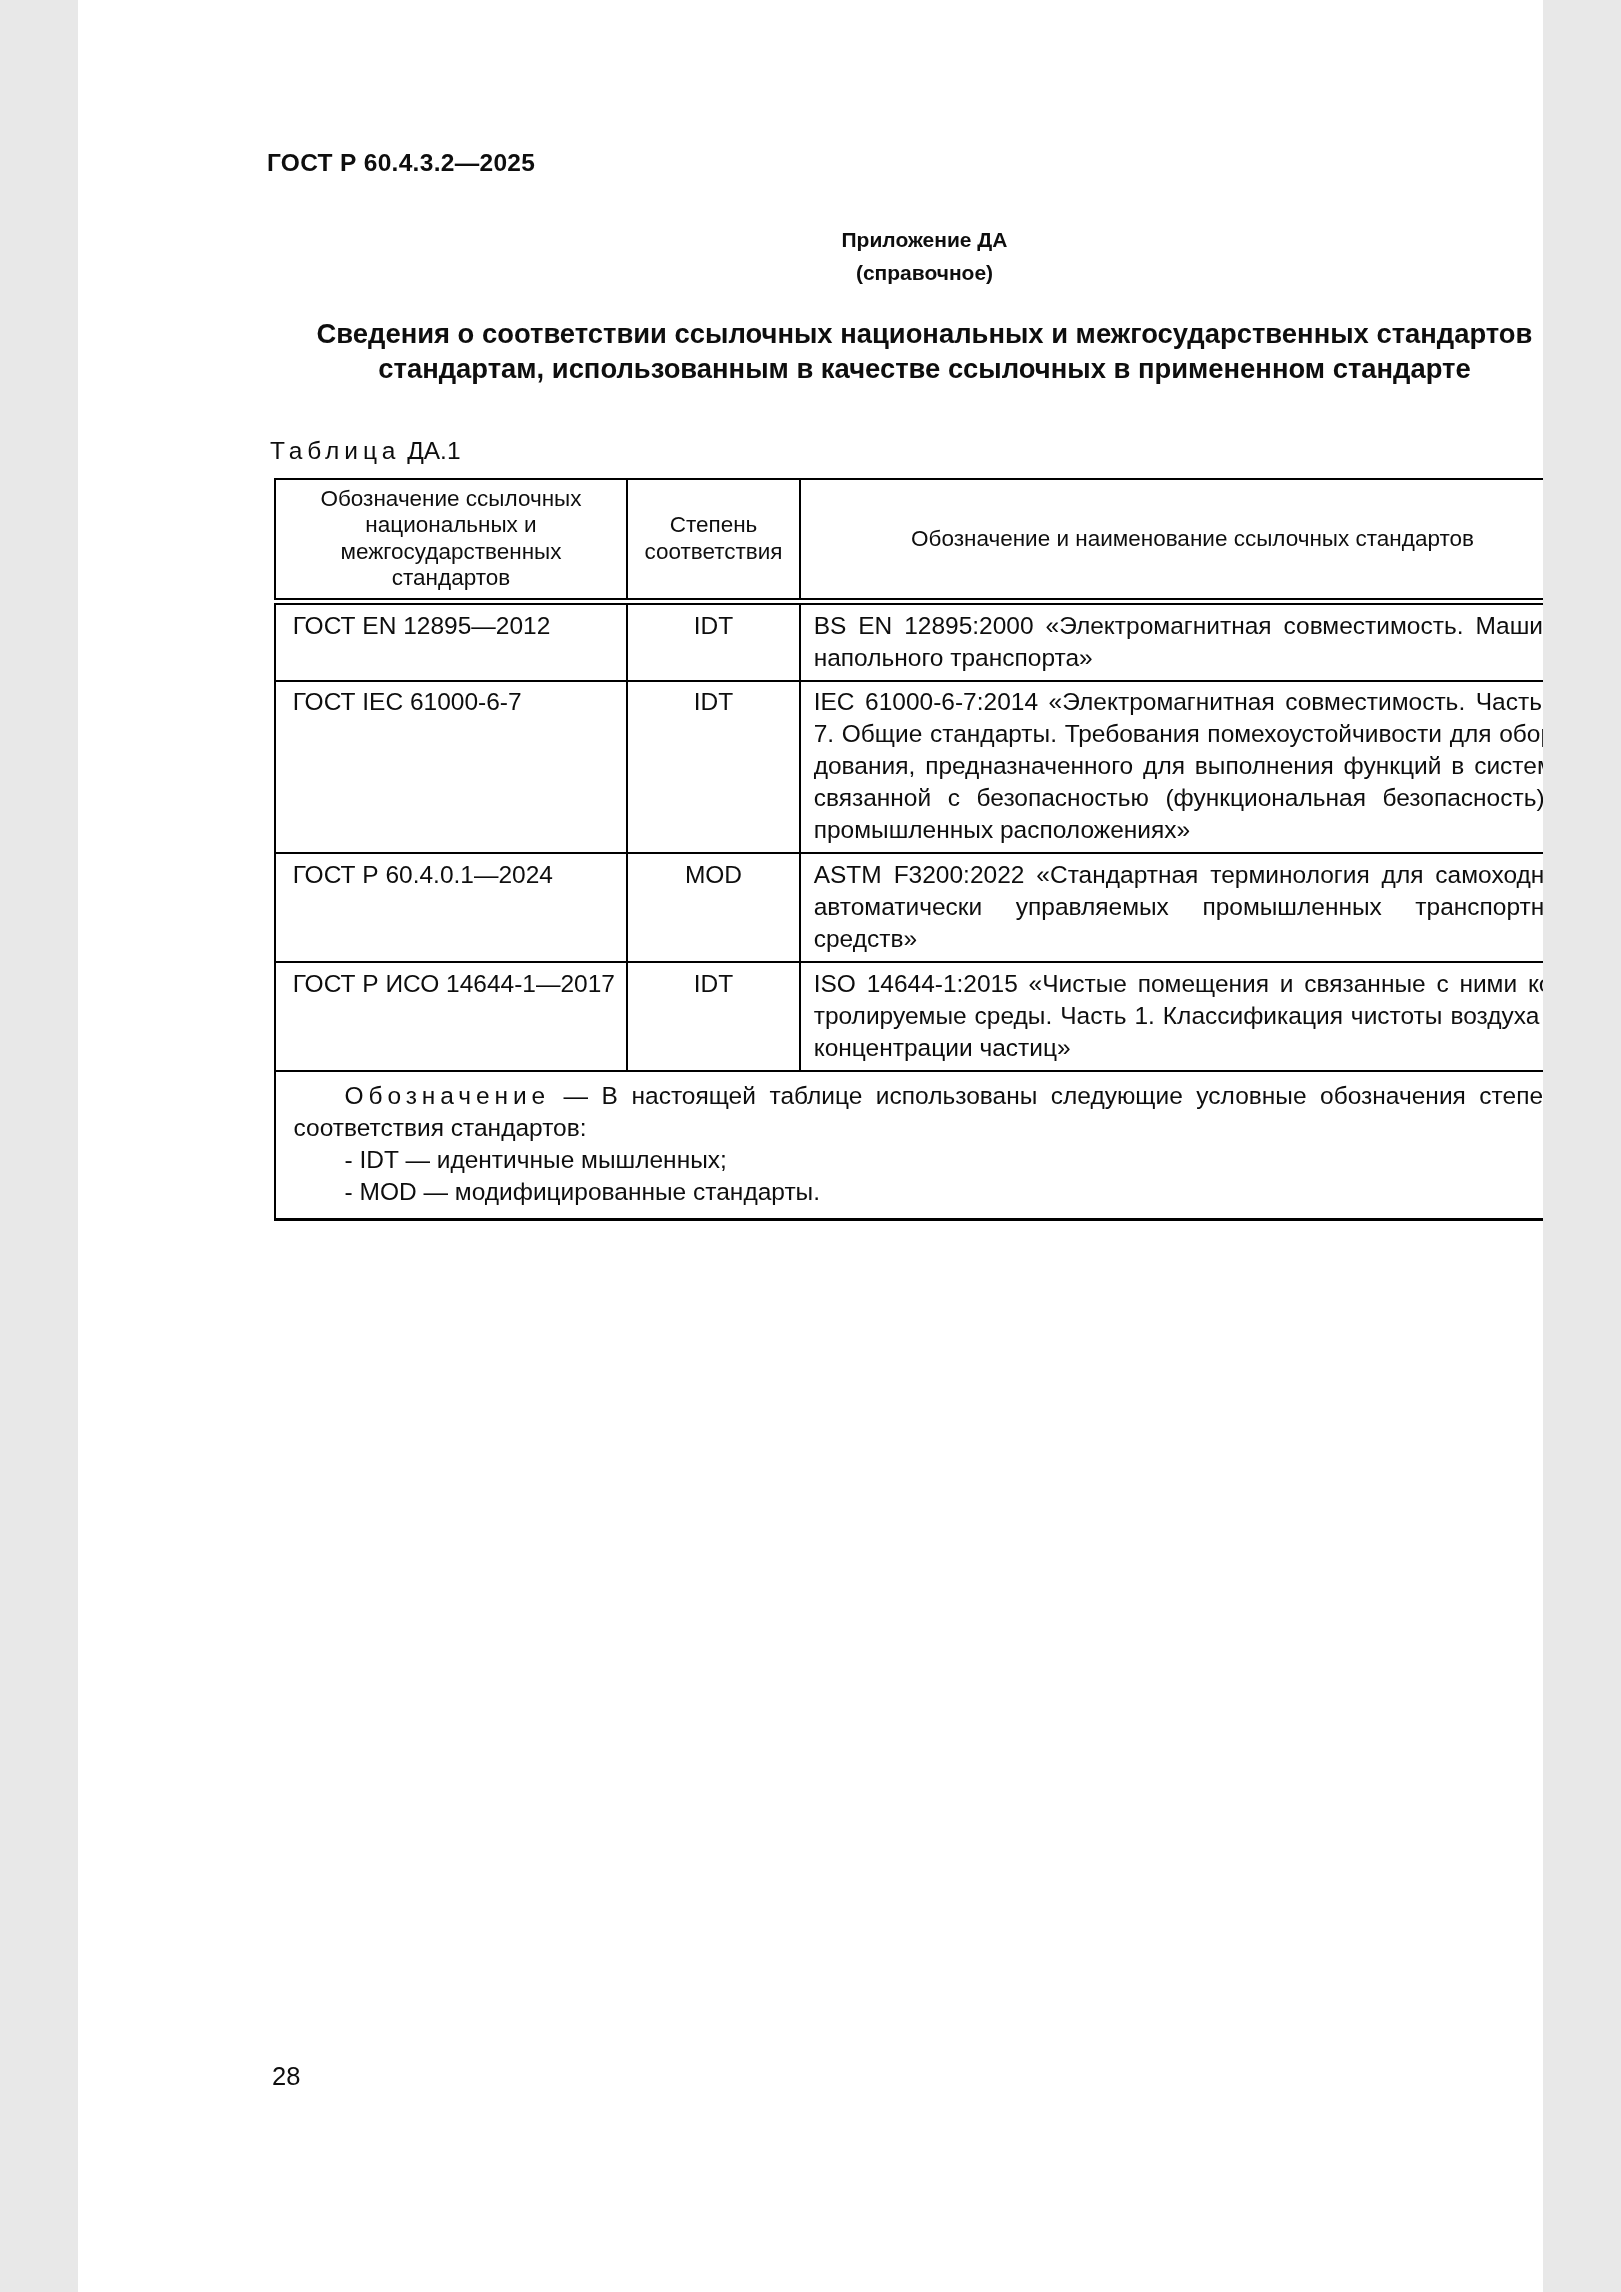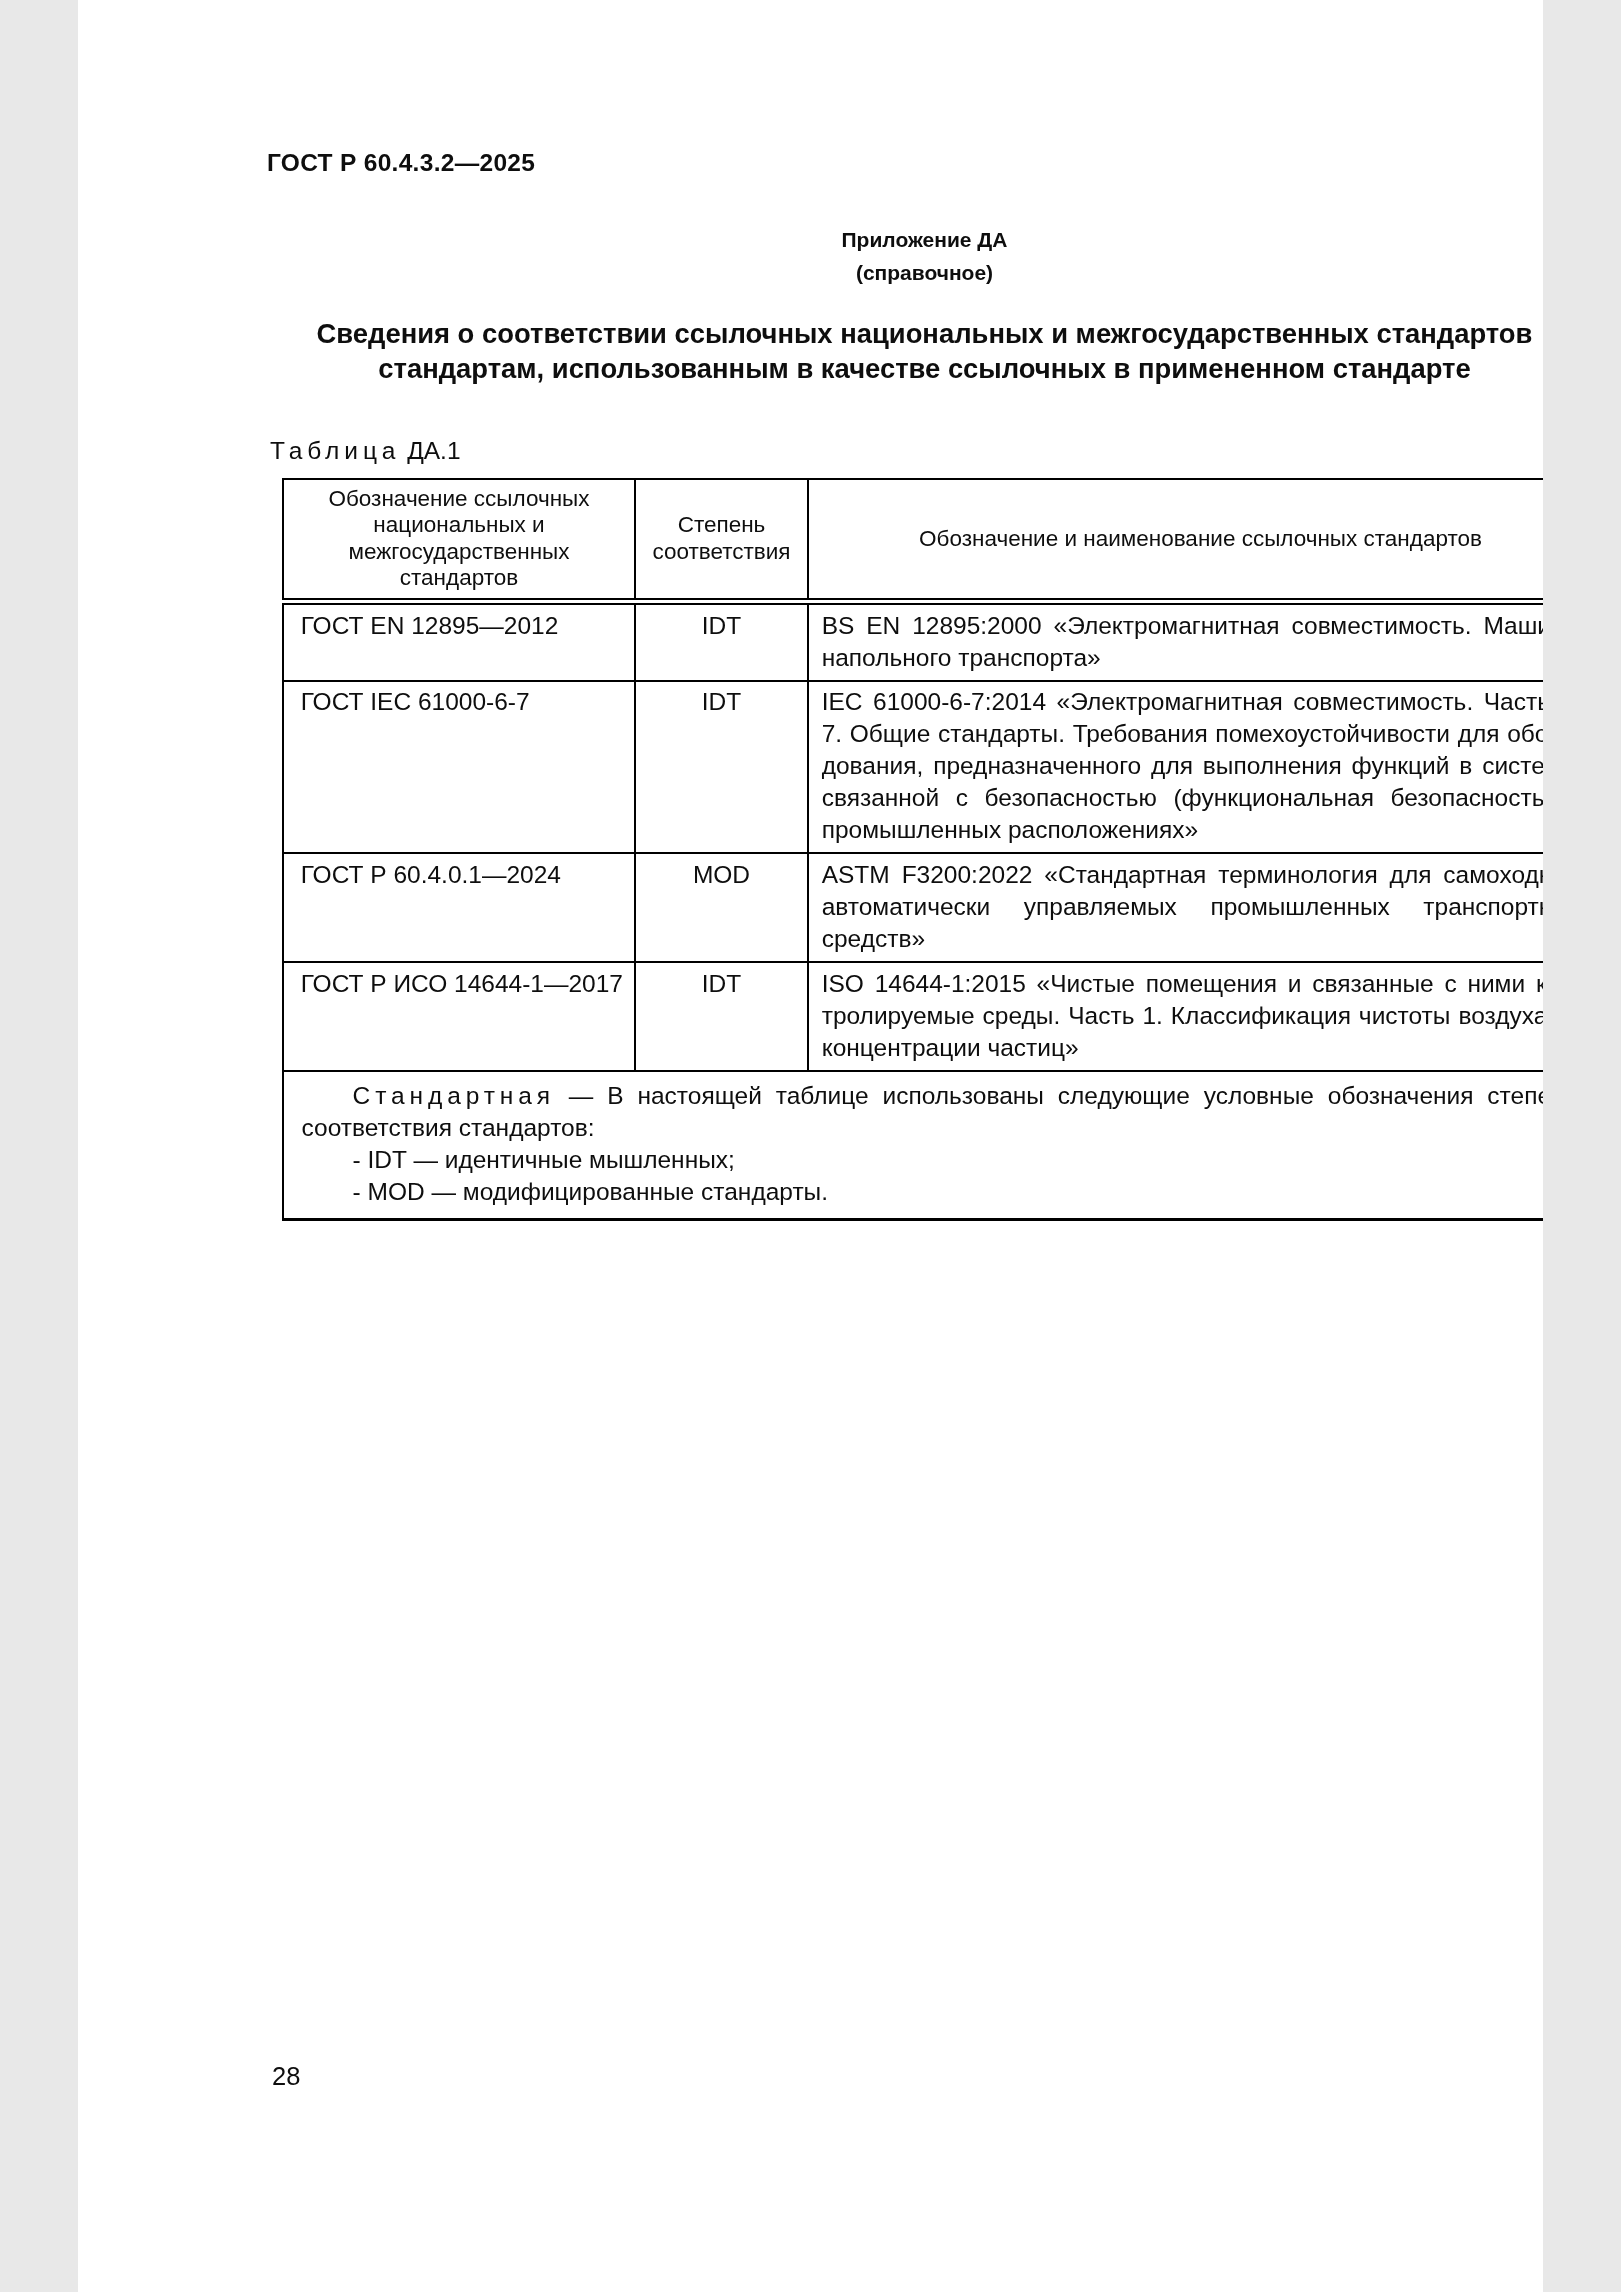--- a/index.html
+++ b/index.html
@@ -55,21 +55,21 @@
     position: absolute;
     top: 437px;
     left: 0;
     font-size: 24.5px;
     white-space: nowrap;
   }
   .spaced { letter-spacing: 4.9px; }
   table.std {
     position: absolute;
     top: 478px;
-    left: 12px;
+    left: 4px;
     width: 1309px;
     border-collapse: collapse;
     table-layout: fixed;
     border: 2.9px solid #000;
     border-bottom-width: 3.9px;
   }
   table.std col.c1 { width: 352px; }
   table.std col.c2 { width: 173px; }
   table.std col.c3 { width: 785px; }
   table.std th {
@@ -171,21 +171,21 @@
           <td class="cell-degree">MOD</td>
           <td class="cell-reference">ASTM F3200:2022 «Стандартная терминология для самоход­ных автоматически управляемых промышленных транспортных средств»</td>
         </tr>
         <tr>
           <td class="cell-designation">ГОСТ Р ИСО 14644-1—2017</td>
           <td class="cell-degree">IDT</td>
           <td class="cell-reference">ISO 14644-1:2015 «Чистые помещения и связанные с ними кон­тролируемые среды. Часть 1. Классификация чистоты воздуха по концентрации частиц»</td>
         </tr>
         <tr>
           <td class="note-cell" colspan="3">
-            <div class="note-par"><span class="spaced">Стандартная</span><span> — В настоящей таблице использованы следующие условные обозначения степени соот­ветствия стандартов:</span></div>
+            <div class="note-par"><span class="spaced">Обозначение</span><span> — В настоящей таблице использованы следующие условные обозначения степени соот­ветствия стандартов:</span></div>
             <div class="note-item">- IDT — идентичные мышленных;</div>
             <div class="note-item">- MOD — модифицированные стандарты.</div>
           </td>
         </tr>
       </tbody>
     </table>
 
   </div>
 
   <div class="page-number">28</div>

